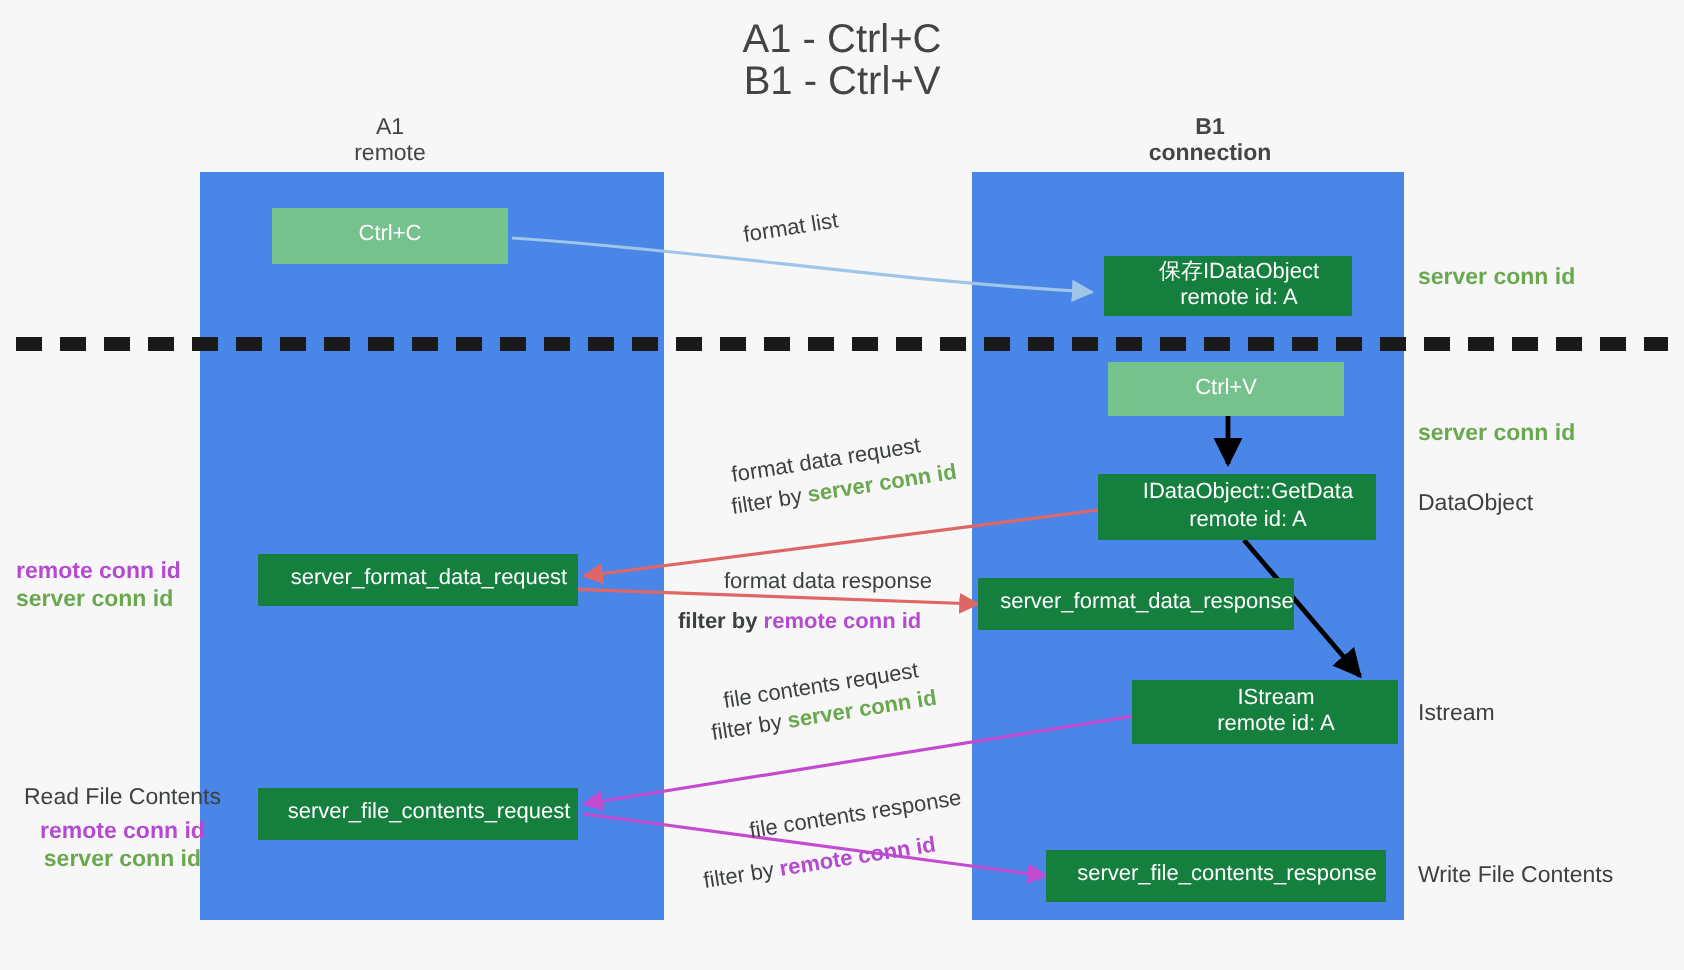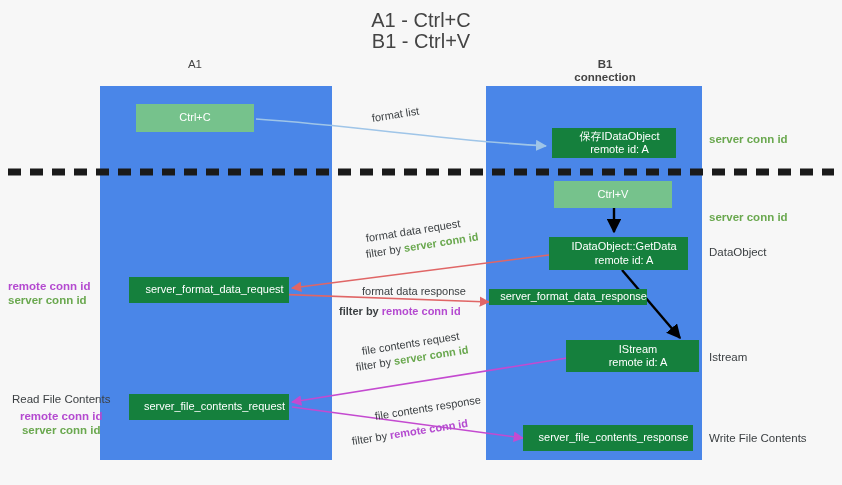--- a/index.html
+++ b/index.html
@@ -102,20 +102,21 @@
 
 <div id="diagram-root">
 
   <div class="abs title-block">
     <div>A1 - Ctrl+C</div>
     <div>B1 - Ctrl+V</div>
   </div>
 
   <div class="abs col-header" style="left:130px; top:58px; width:130px;">
     <span class="ch-title">A1</span>
+    <span class="ch-sub">remote</span>
   </div>
   <div class="abs col-header" style="left:530px; top:58px; width:150px;font-weight:bold;">
     <span class="ch-title">B1</span>
     <span class="ch-sub">connection</span>
   </div>
 
   <div class="abs lane" style="left:100px; top:86px; width:232px; height:374px;"></div>
   <div class="abs lane" style="left:486px; top:86px; width:216px; height:374px;"></div>
 
   <svg id="edges">
@@ -170,21 +171,21 @@
 
   <div class="abs node green" style="left:554px; top:181px; width:118px; height:27px;">
     <span class="l1">Ctrl+V</span>
   </div>
 
   <div class="abs node orange" style="left:549px; top:237px; width:139px; height:33px;">
     <span class="l1">IDataObject::GetData</span>
     <span class="l2">remote id: A</span>
   </div>
 
-  <div class="abs node orange" style="left:489px; top:289px; width:158px; height:16px;">
+  <div class="abs node orange" style="left:489px; top:289px; width:158px; height:26px;">
     <span class="l1">server_format_data_response</span>
   </div>
 
   <div class="abs node orange" style="left:566px; top:340px; width:133px; height:32px;">
     <span class="l1">IStream</span>
     <span class="l2">remote id: A</span>
   </div>
 
   <div class="abs node orange" style="left:523px; top:425px; width:170px; height:26px;">
     <span class="l1">server_file_contents_response</span>

